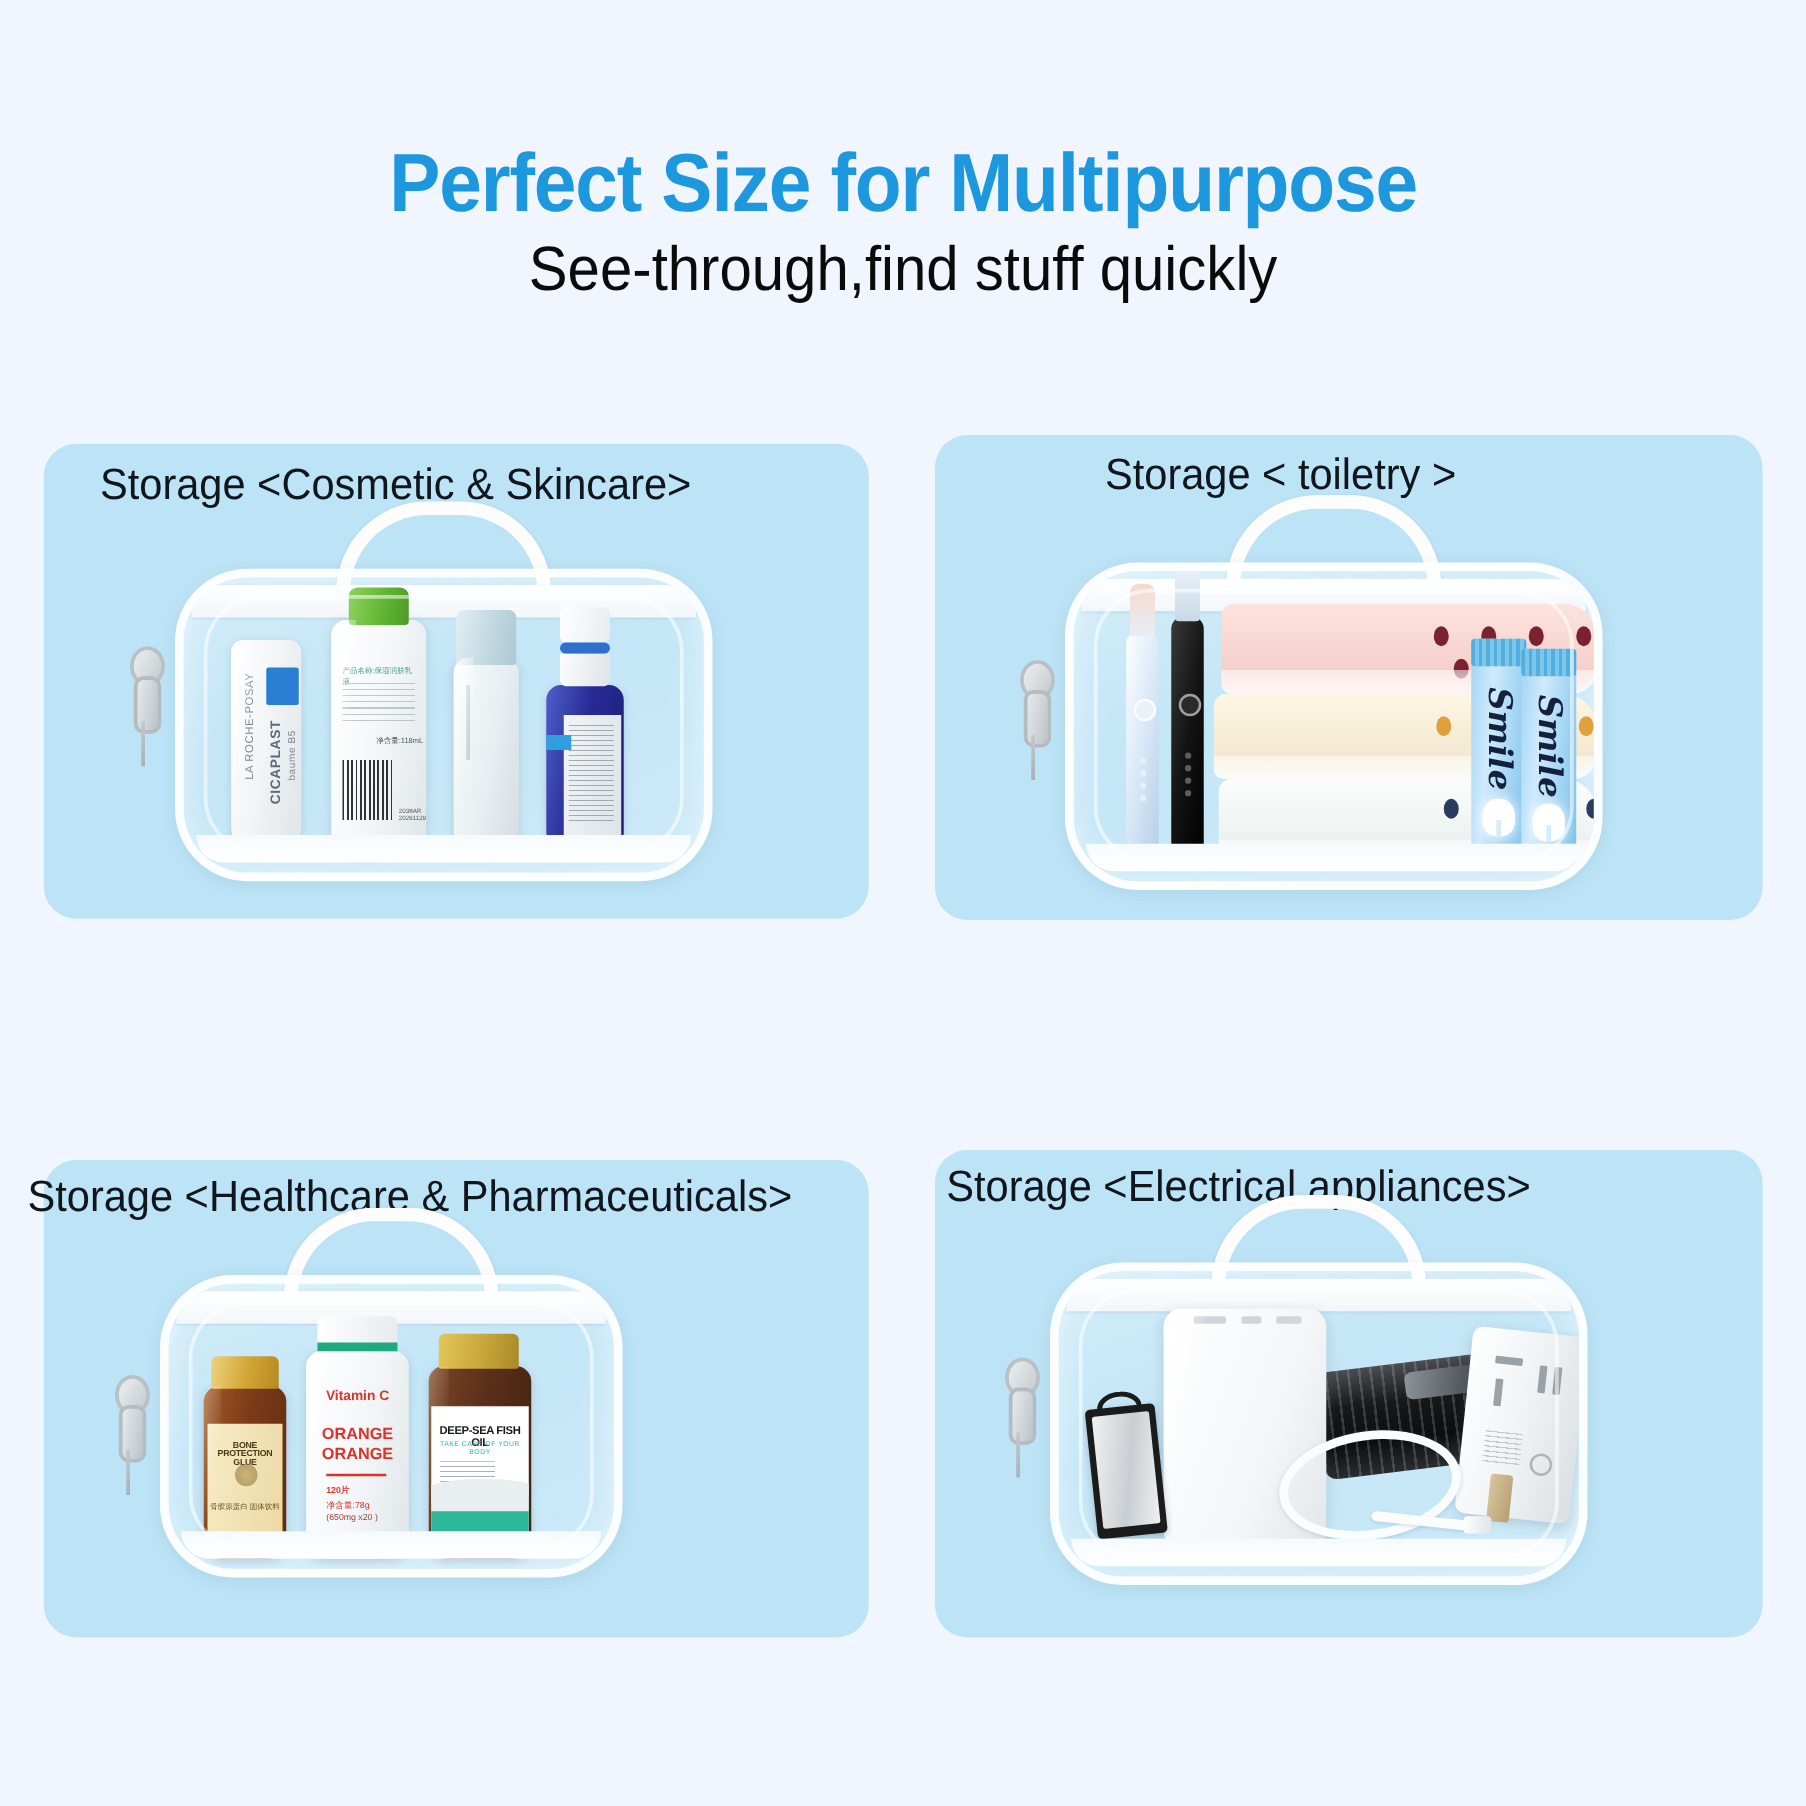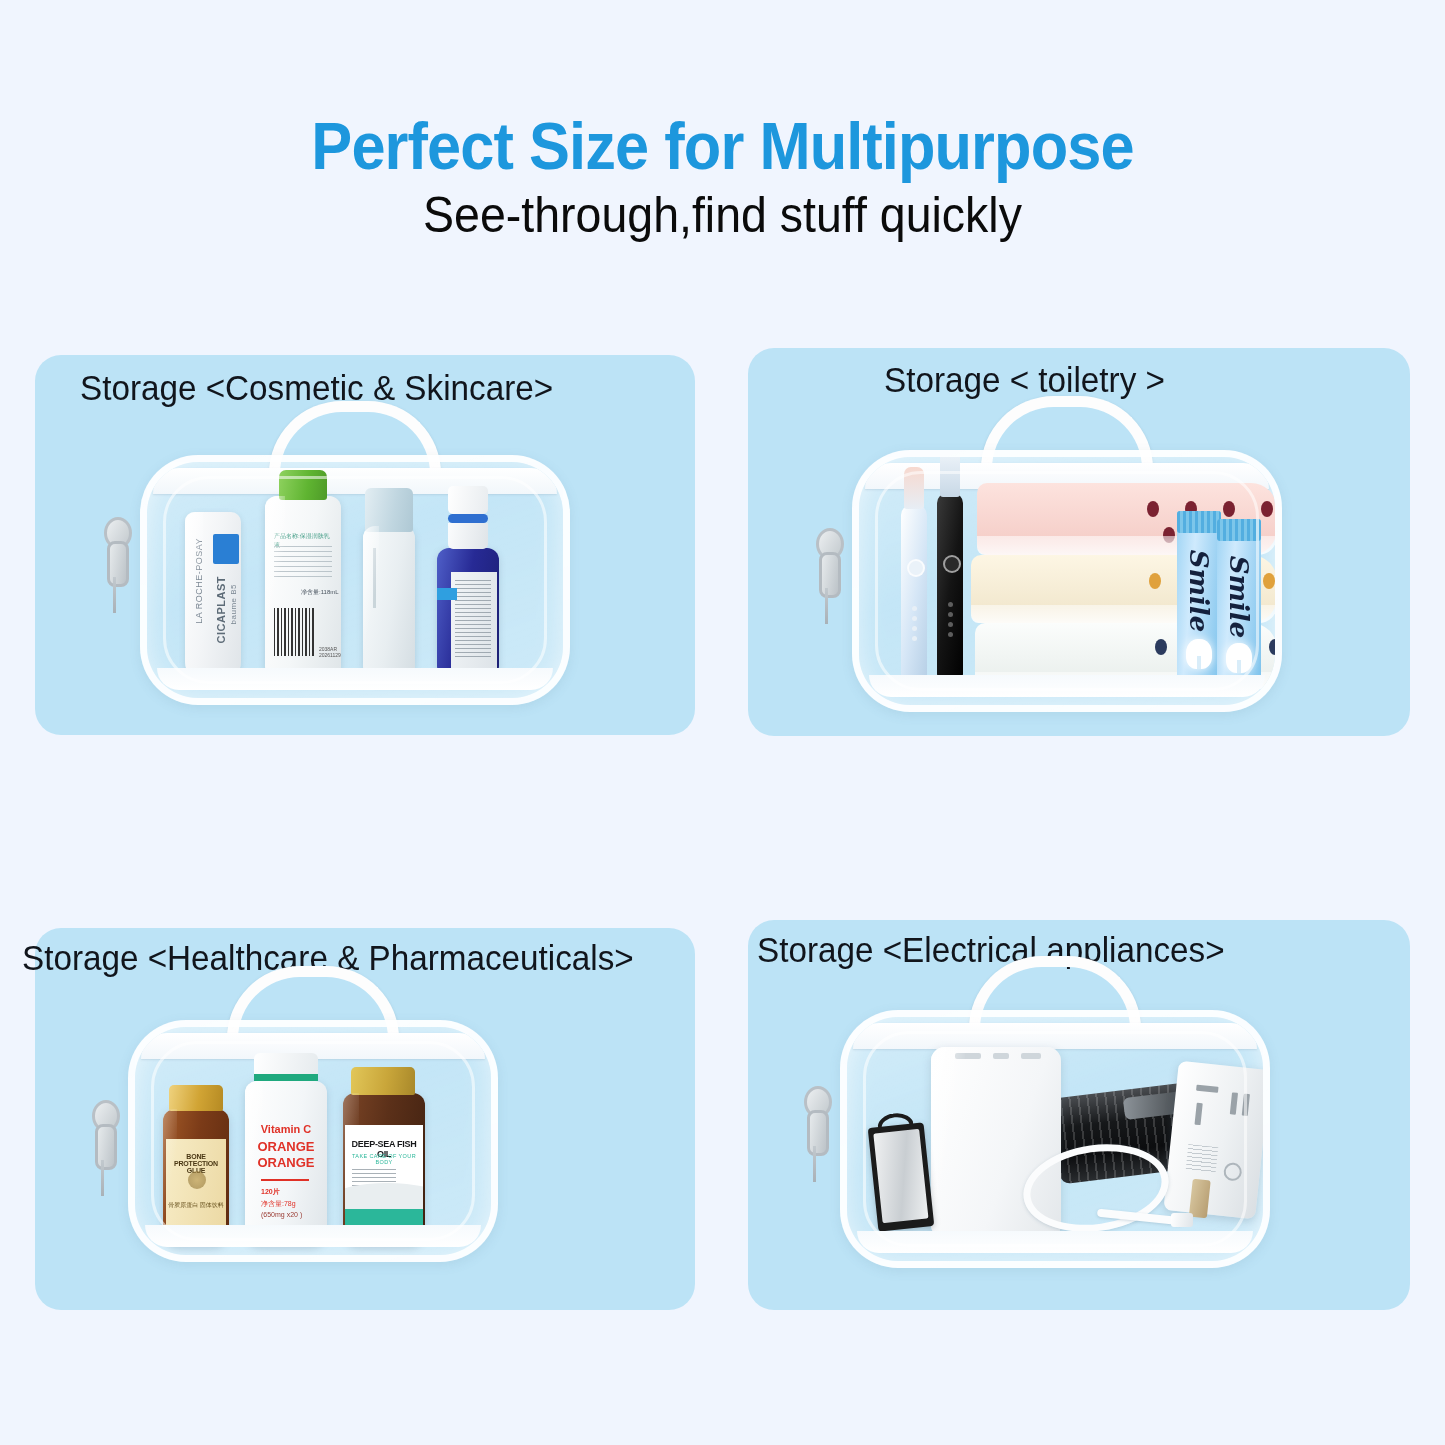--- a/index.html
+++ b/index.html
@@ -315,21 +315,21 @@
         <div style="position:absolute;left:22px;top:32px;width:18px;height:18px;border-radius:50%;background:radial-gradient(circle,#b99b55,#8d7236);opacity:.65;"></div>
         <div style="position:absolute;left:0;right:0;top:62px;text-align:center;font-size:6px;color:#6b5522;">骨胶原蛋白  固体饮料</div>
       </div>
       <div class="shine" style="left:0;top:0;width:14px;height:100%;border-radius:12px 0 0 16px;opacity:.35;"></div>
     </div>
 
     <div class="it bot" style="left:110px;top:54px;width:82px;height:166px;background:linear-gradient(100deg,#ffffff,#f3f6f8 55%,#dfe5e9);">
       <div class="cap" style="left:9px;top:-28px;width:64px;height:22px;border-radius:6px 6px 0 0;background:linear-gradient(100deg,#ffffff,#e6ebee);"></div>
       <div class="cap" style="left:9px;top:-7px;width:64px;height:7px;background:#1fa97e;border-radius:0;"></div>
       <div class="label" style="left:0;top:22px;width:82px;height:134px;">
-        <div style="position:absolute;left:0;right:0;top:20px;text-align:center;font-size:11px;font-weight:bold;color:#e03127;">Vitamin C</div>
+        <div style="position:absolute;left:0;right:0;top:8px;text-align:center;font-size:11px;font-weight:bold;color:#e03127;">Vitamin C</div>
         <div style="position:absolute;left:0;right:0;top:36px;text-align:center;font-size:13px;font-weight:bold;color:#e03127;">ORANGE</div>
         <div style="position:absolute;left:0;right:0;top:52px;text-align:center;font-size:13px;font-weight:bold;color:#e03127;">ORANGE</div>
         <div style="position:absolute;left:16px;top:76px;width:48px;height:2px;background:#e03127;"></div>
         <div style="position:absolute;left:16px;top:84px;font-size:7px;font-weight:bold;color:#e03127;">120片</div>
         <div style="position:absolute;left:16px;top:96px;font-size:7px;color:#e03127;">净含量:78g</div>
         <div style="position:absolute;left:16px;top:108px;font-size:7px;color:#9a3b33;">(650mg  x20  )</div>
       </div>
       <div class="shine" style="left:0;top:0;width:18px;height:100%;border-radius:12px 0 0 16px;"></div>
     </div>
 

